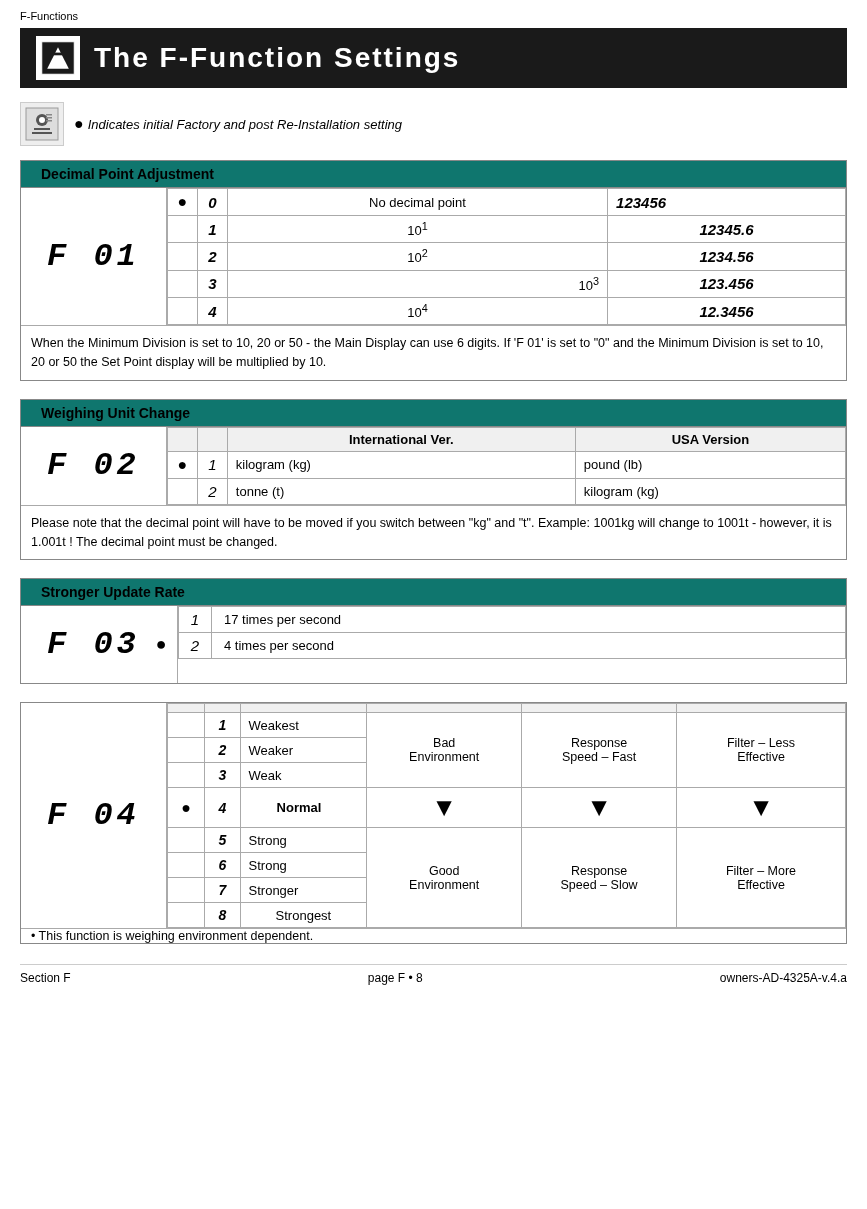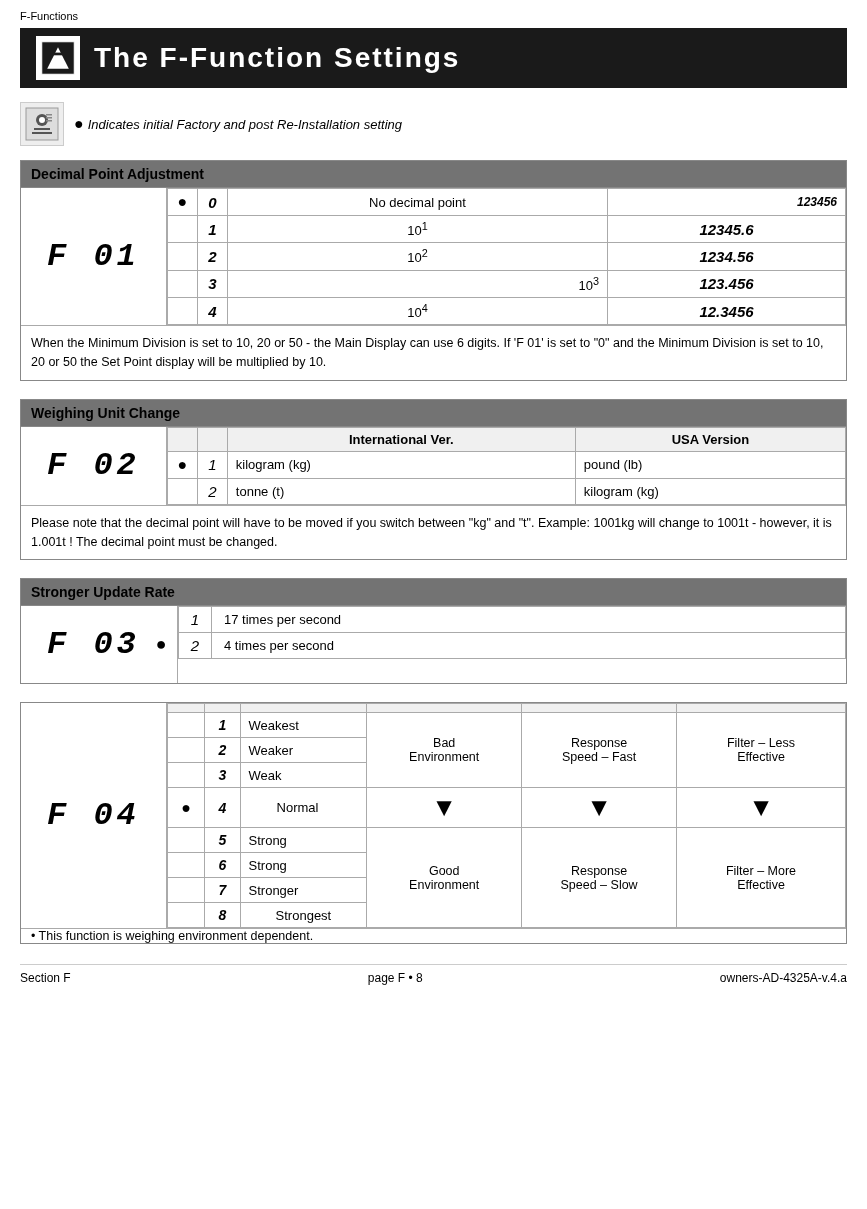--- a/index.html
+++ b/index.html
@@ -68,23 +68,23 @@
     }
     .bullet-dot { font-size: 16px; font-style: normal; margin-right: 4px; }
 
     
     .section-box {
       border: 1.5px solid #888;
       margin-bottom: 18px;
       width: 100%;
     }
     .section-header {
-      background: #737373;
+      background: #0f766e;
       border-bottom: 1.5px solid #888;
-      padding: 5px 10px;
+      padding: 5px 20px;
       font-weight: bold;
       font-size: 14px;
     }
     .section-body {
       padding: 0;
     }
 
     
     table {
       border-collapse: collapse;
@@ -207,21 +207,21 @@
         <div class="f-code-cell">
           <span class="f-code">F  01</span>
         </div>
         <div class="f01-rows">
           <table class="dp-table">
             <tbody id="dp-tbody">
             <tr>
     <td style="width:30px; text-align:center; font-size:16px;">●</td>
     <td style="width:30px; text-align:center; font-style:italic; font-weight:bold; font-size:15px;">0</td>
     <td style="text-align:center; font-size:13px;">No decimal point</td>
-    <td style="text-align:right; font-style:italic; font-size:12px; font-weight:bold;"><i>123456</i></td>
+    <td style="text-align:left; font-style:italic; font-size:15px; font-weight:bold;"><i>123456</i></td>
   </tr>
                 <tr>
     <td style="width:30px; text-align:center; font-size:16px;"></td>
     <td style="width:30px; text-align:center; font-style:italic; font-weight:bold; font-size:15px;">1</td>
     <td style="text-align:center; font-size:13px;">10<sup>1</sup></td>
     <td style="text-align:center; font-style:italic; font-size:15px; font-weight:bold;"><i>12345.6</i></td>
   </tr>
                 <tr>
     <td style="width:30px; text-align:center; font-size:16px;"></td>
     <td style="width:30px; text-align:center; font-style:italic; font-weight:bold; font-size:15px;">2</td>
@@ -345,21 +345,21 @@
                   <td style=" font-size:13px;">Weaker</td>
                 </tr>
                 <tr>
                   <td style="width:25px; text-align:center; font-size:16px;"></td>
                   <td style="text-align:center; font-style:italic; font-weight:bold; font-size:14px;">3</td>
                   <td style=" font-size:13px;">Weak</td>
                 </tr>
                 <tr>
                   <td style="width:25px; text-align:center; font-size:16px;">●</td>
                   <td style="text-align:center; font-style:italic; font-weight:bold; font-size:14px;">4</td>
-                  <td style="font-weight:normal; font-size:13px;padding-left:36px;">Normal</td>
+                  <td style="font-weight:bold; font-size:13px;padding-left:36px;">Normal</td>
       <td style="text-align:center; vertical-align:middle; font-size:26px; border:1px solid #aaa;">▼</td>
       <td style="text-align:center; vertical-align:middle; font-size:26px; border:1px solid #aaa;">▼</td>
       <td style="text-align:center; vertical-align:middle; font-size:26px; border:1px solid #aaa;">▼</td>
     </tr>
                 <tr>
                   <td style="width:25px; text-align:center; font-size:16px;"></td>
                   <td style="text-align:center; font-style:italic; font-weight:bold; font-size:14px;">5</td>
                   <td style=" font-size:13px;">Strong</td>
       <td rowspan="4" style="text-align:center; vertical-align:middle; font-size:12.5px; border:1px solid #aaa;">Good<br>Environment</td>
       <td rowspan="4" style="text-align:center; vertical-align:middle; font-size:12.5px; border:1px solid #aaa;">Response<br>Speed – Slow</td>

